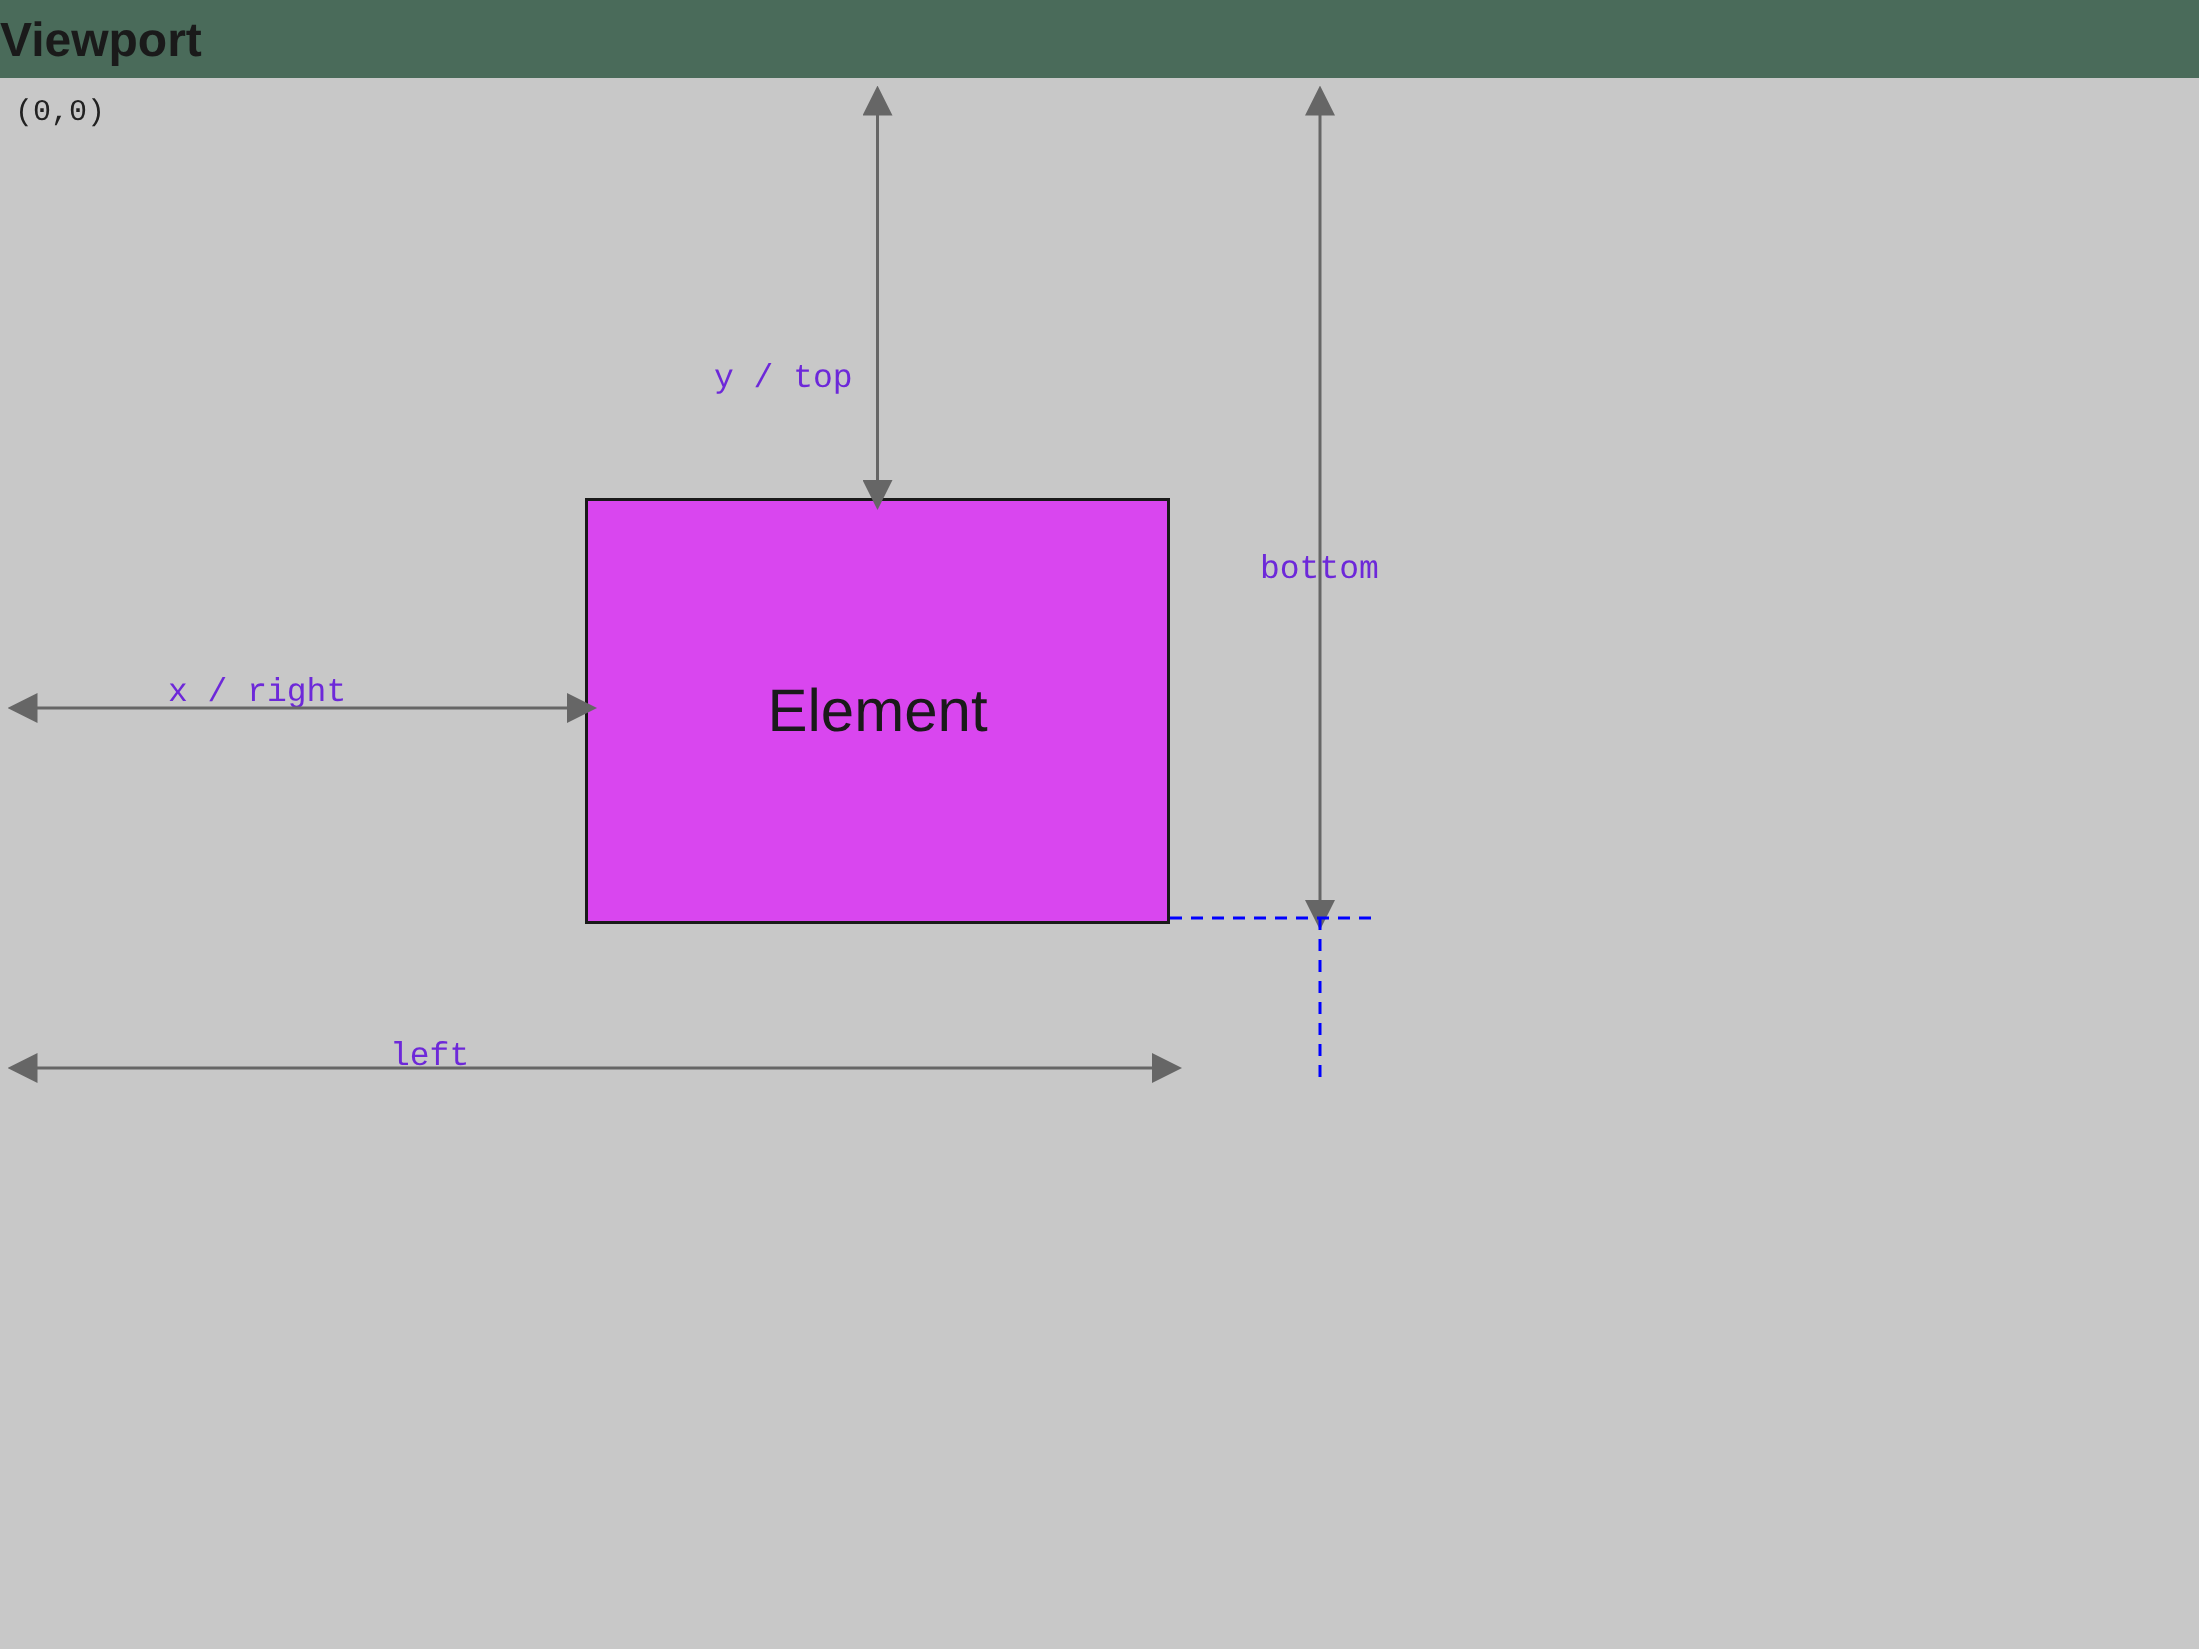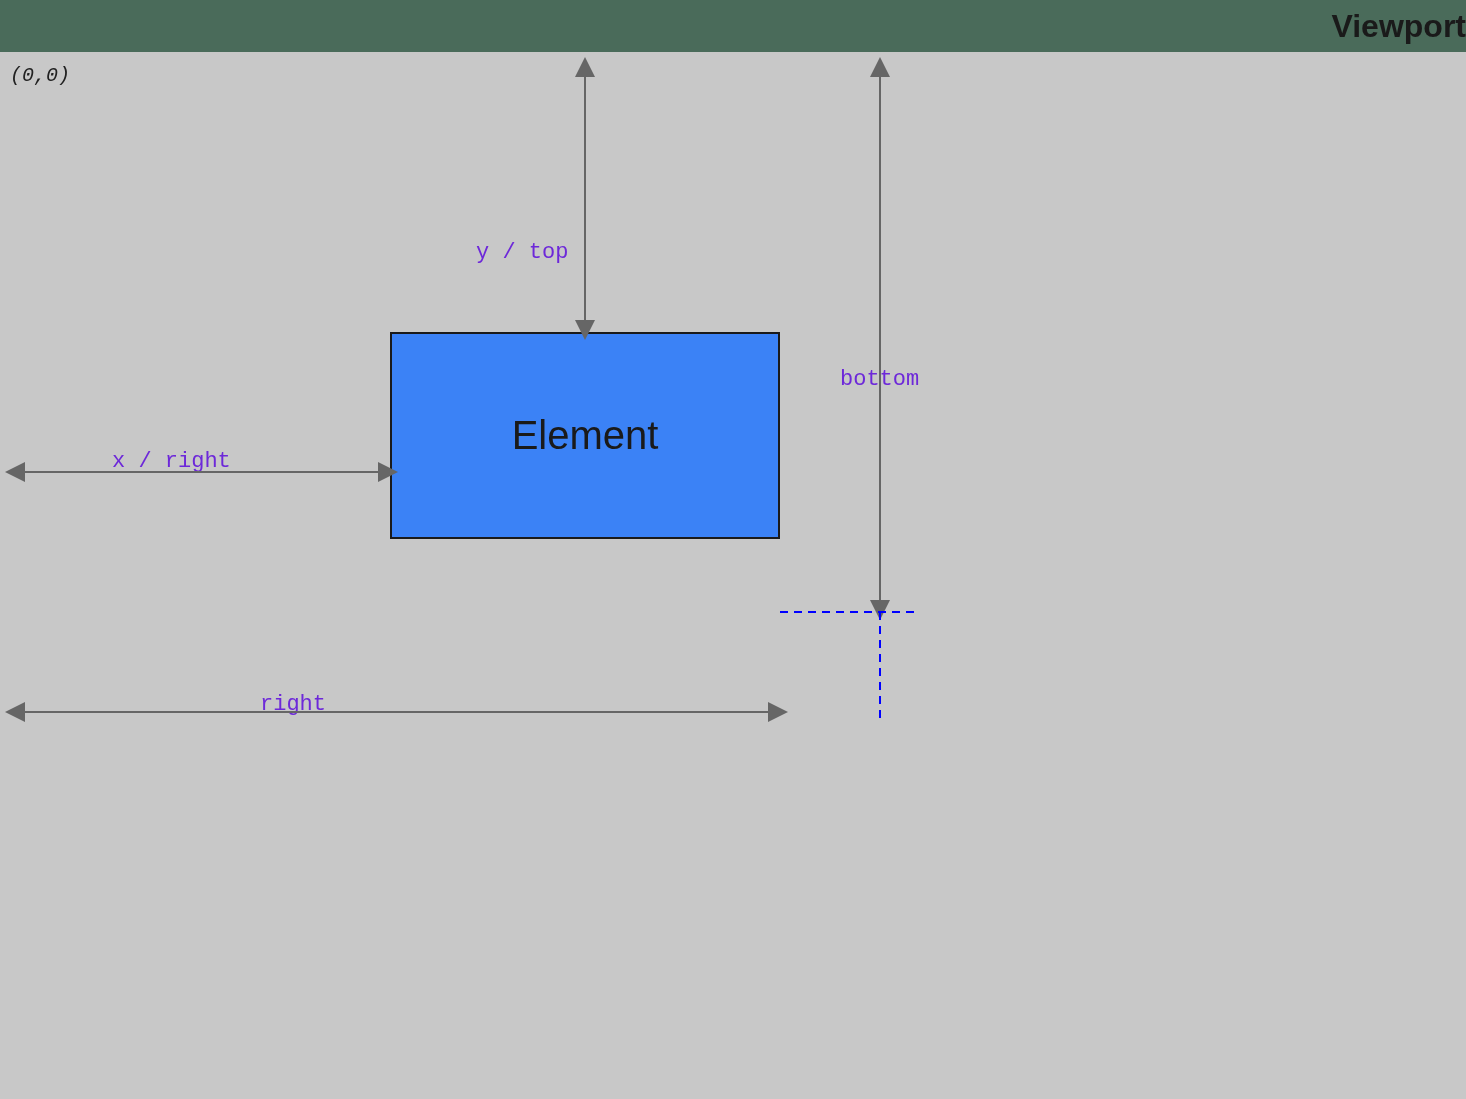--- a/index.html
+++ b/index.html
@@ -14,21 +14,21 @@
     }
 
     
     #header {
       position: absolute;
       top: 0; left: 0; right: 0;
       height: 52px;
       background: #4a6b5a;
       display: flex;
       align-items: center;
-      justify-content: flex-end;
+      justify-content: flex-start;
     }
 
     #header-title {
       color: #1a1a1a;
       font-family: Arial, sans-serif;
       font-size: 32px;
       font-weight: bold;
     }
 
     
@@ -40,31 +40,30 @@
     }
 
     
     #origin-label {
       position: absolute;
       top: 12px;
       left: 10px;
       font-size: 20px;
       color: #222;
       font-family: 'Courier New', Courier, monospace;
-      font-style: italic;
     }
 
     
     #element-box {
       position: absolute;
       top: 280px;
       left: 390px;
       width: 390px;
-      height: 207px;
-      background: #3b82f6;
+      height: 284px;
+      background: #d946ef;
       border: 2px solid #1a1a1a;
       display: flex;
       align-items: center;
       justify-content: center;
     }
 
     #element-label {
       font-family: Arial, sans-serif;
       font-size: 40px;
       color: #1a1a1a;
@@ -102,21 +101,21 @@
   <div id="element-box">
     <span id="element-label">Element</span>
   </div>
 
   <div class="diagram-label" style="top: 188px; left: 476px;">y / top</div>
 
   <div class="diagram-label" style="top: 397px; left: 112px;">x / right</div>
 
   <div class="diagram-label" style="top: 295px; left: 840px; margin-top: 20px;">bottom</div>
 
-  <div class="diagram-label" style="top: 640px; left: 260px;">right</div>
+  <div class="diagram-label" style="top: 640px; left: 260px;">left</div>
 
   <svg id="diagram-svg" viewBox="0 0 1466 1047" xmlns="http://www.w3.org/2000/svg">
     <defs>
 
       <marker id="arrowhead-start" markerWidth="10" markerHeight="10" refX="5" refY="5" orient="auto-start-reverse">
         <polygon points="0,0 10,5 0,10" fill="#666"></polygon>
       </marker>
       <marker id="arrowhead-end" markerWidth="10" markerHeight="10" refX="5" refY="5" orient="auto">
         <polygon points="0,0 10,5 0,10" fill="#666"></polygon>
       </marker>

